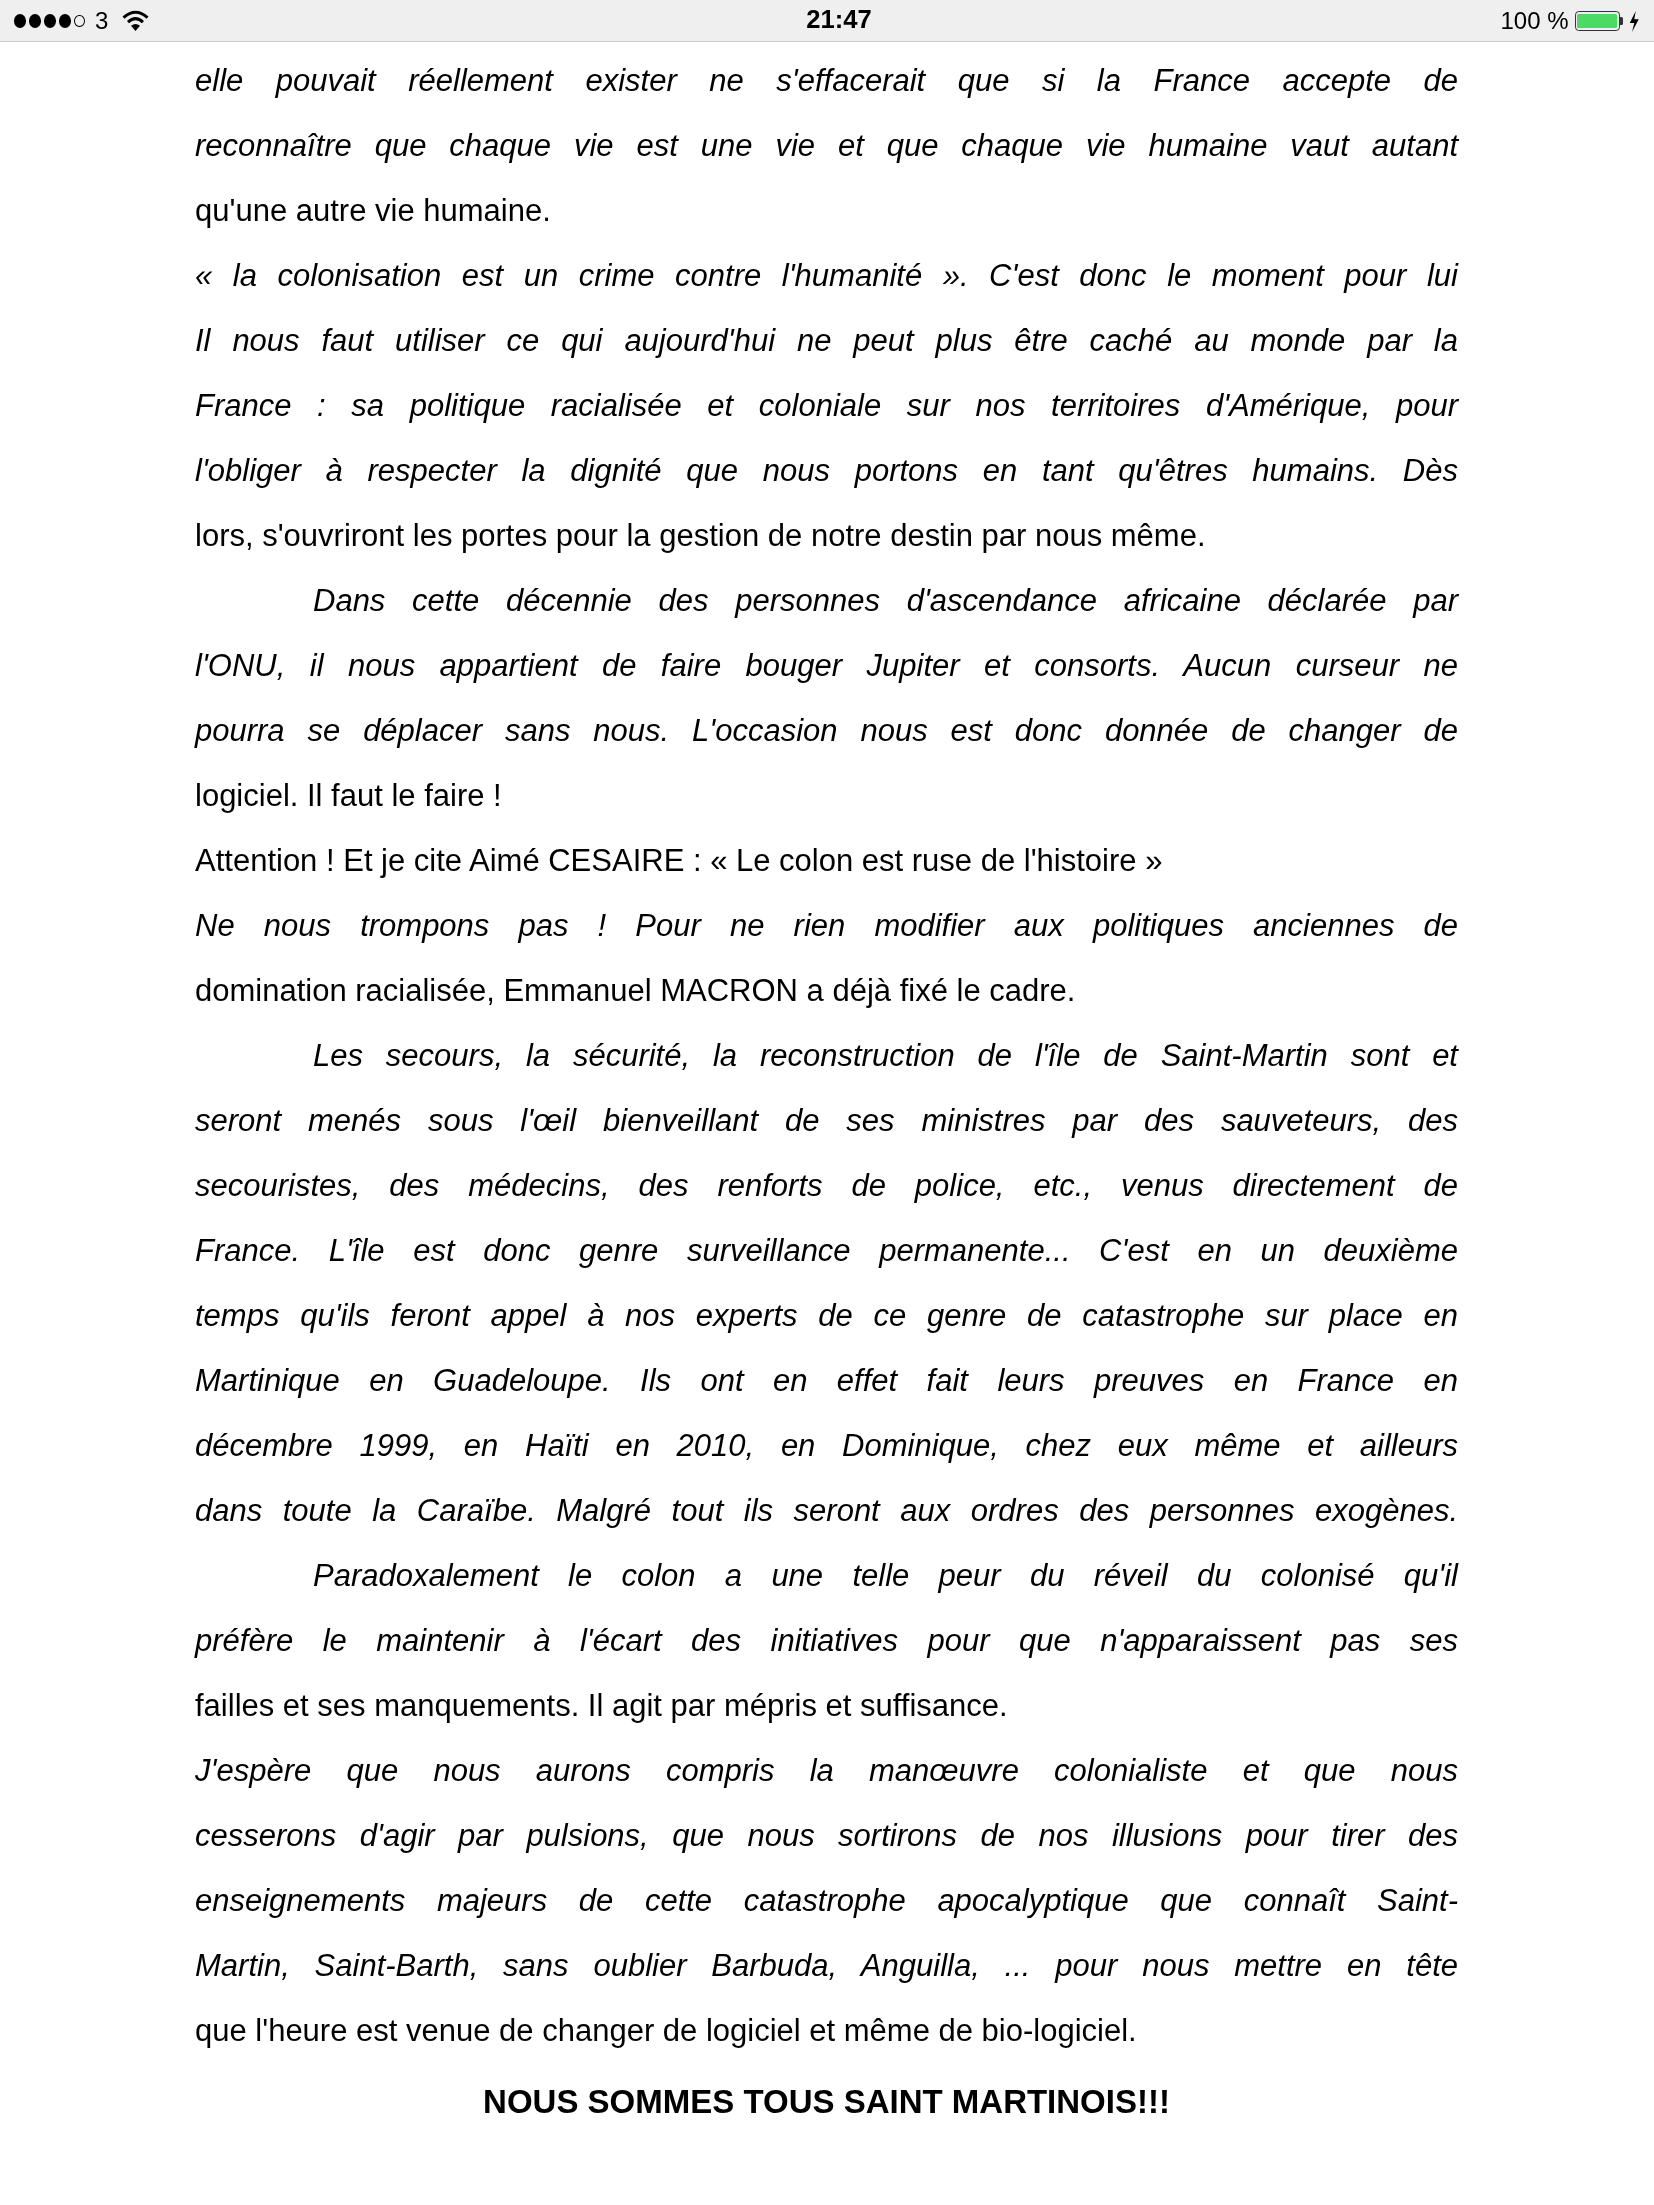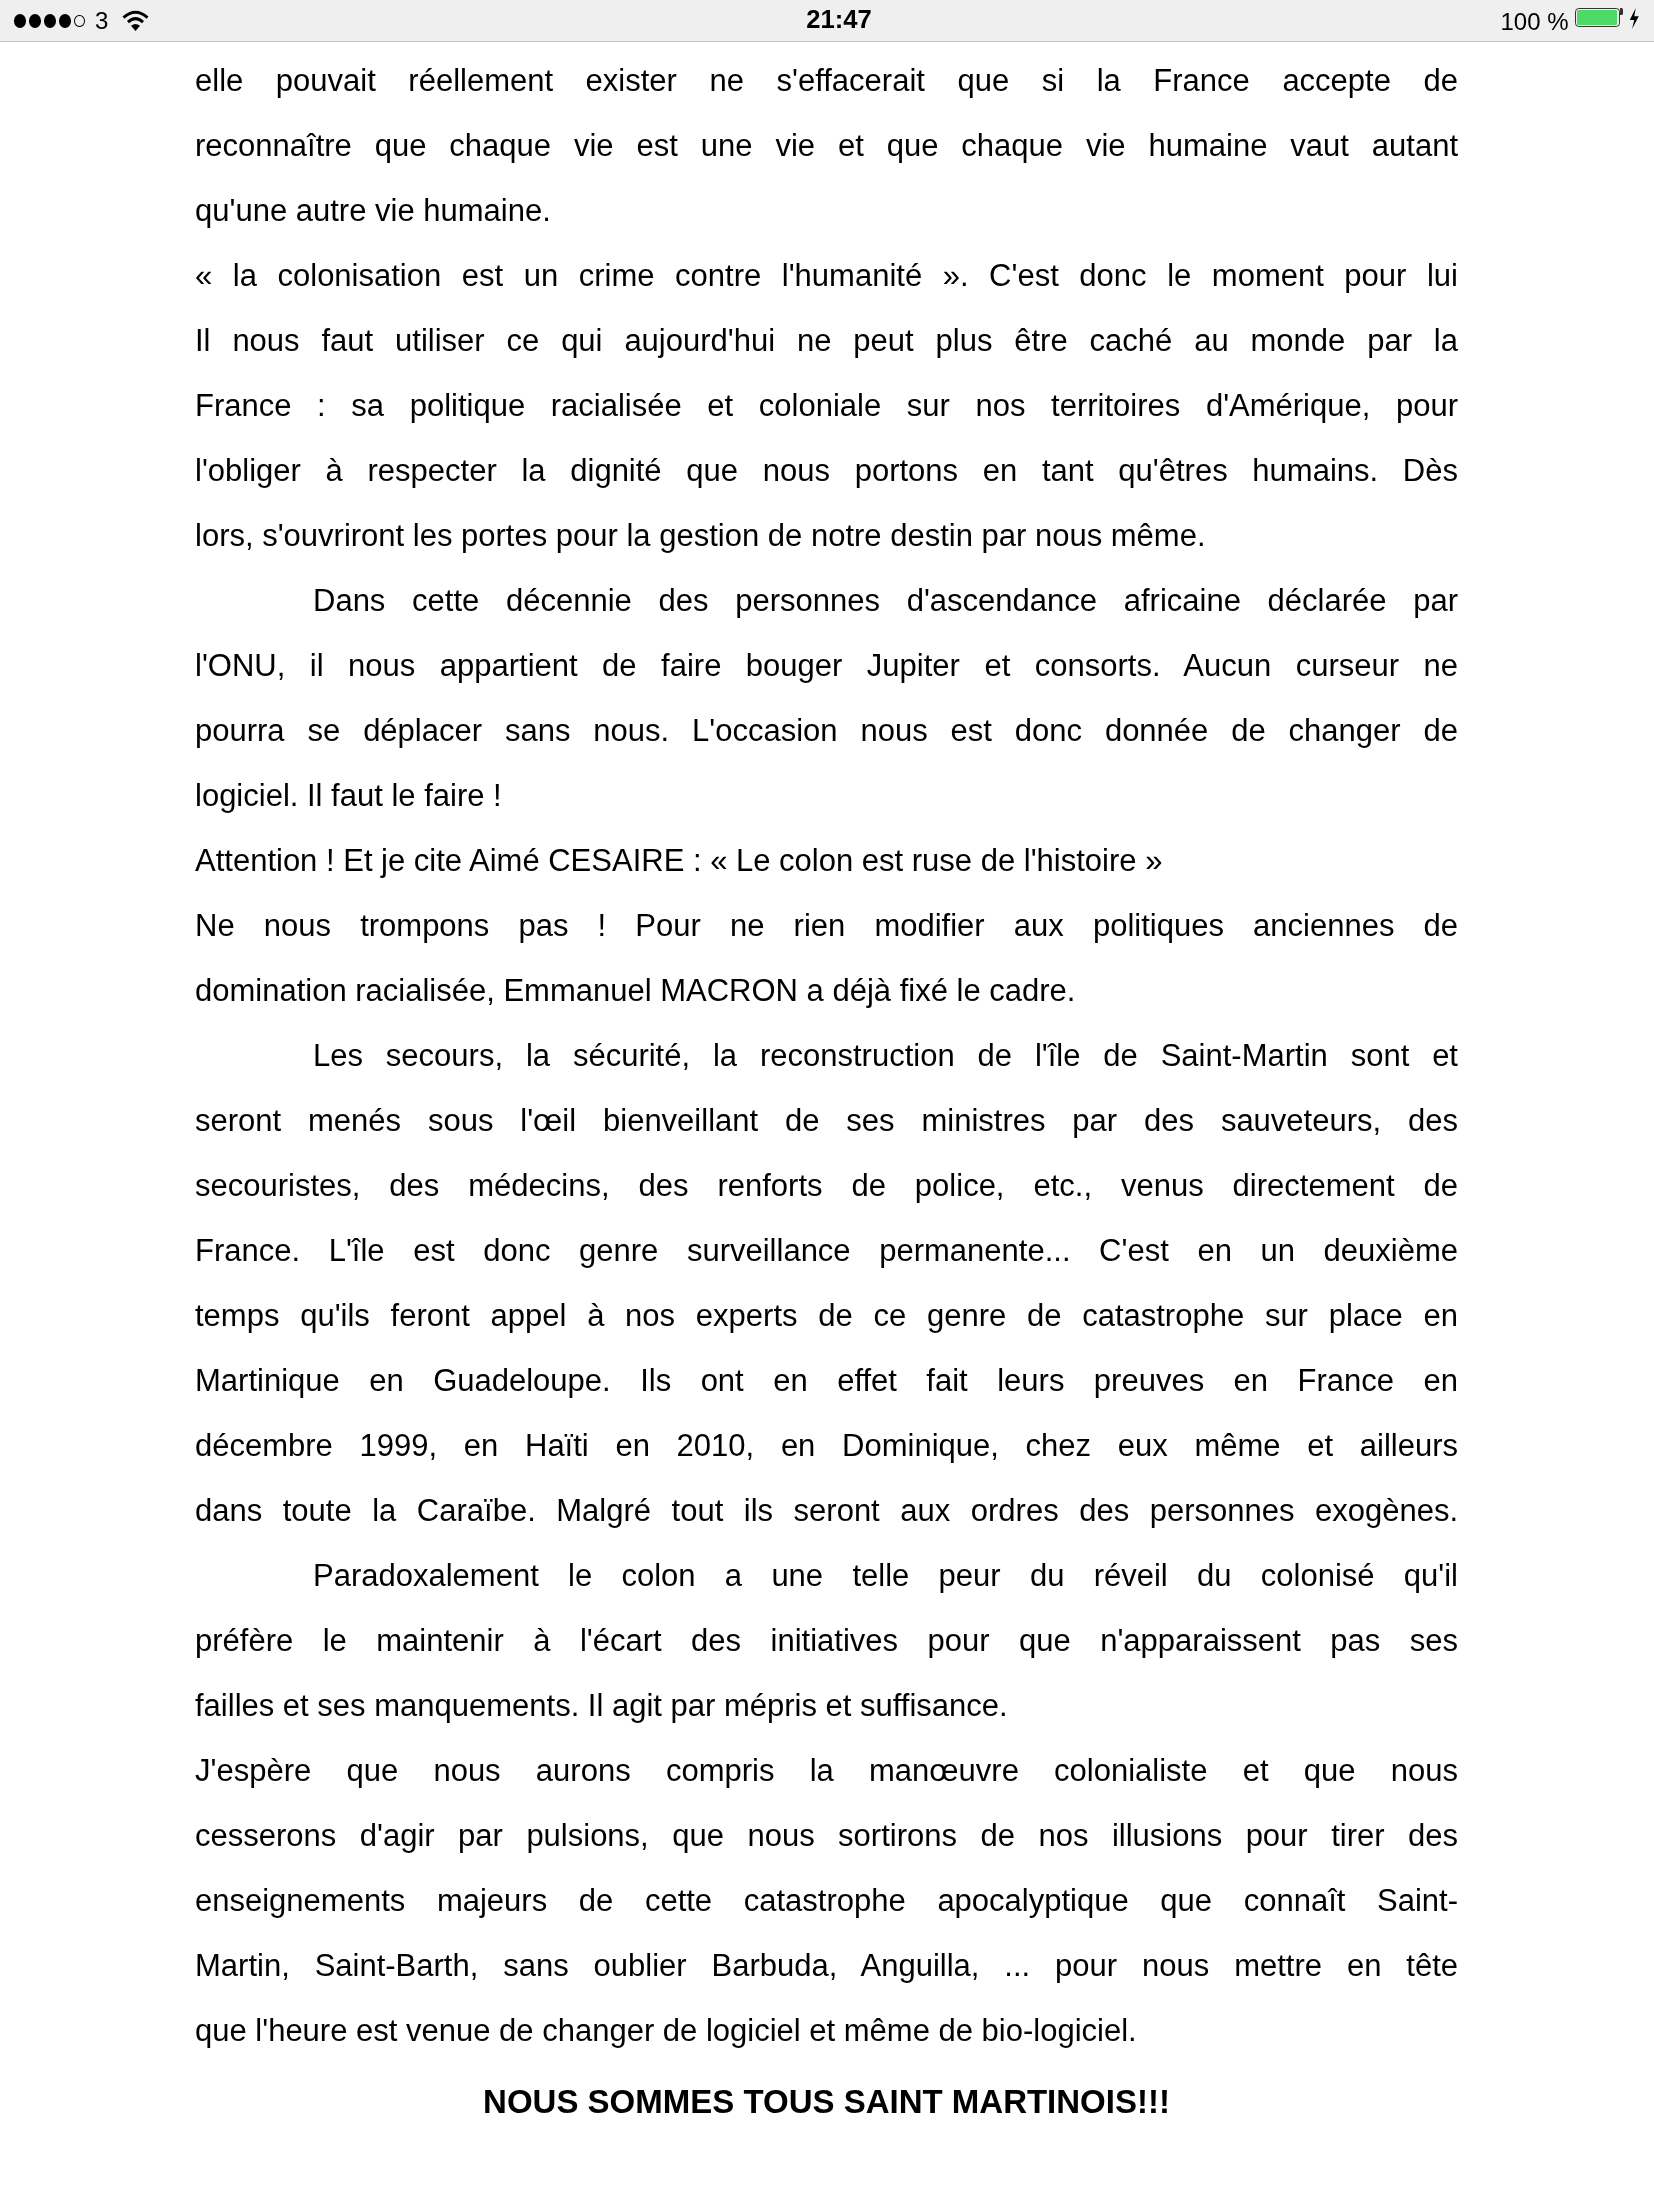--- a/index.html
+++ b/index.html
@@ -12,33 +12,33 @@
     position: absolute; left: 0; top: 0; width: 1654px; height: 41px;
     background: #efefef; border-bottom: 1.5px solid #c8c8c8;
     font-family: "Liberation Sans", sans-serif;
   }
   .sb-left { position: absolute; left: 13.5px; top: 7.5px; height: 27px; display: flex; align-items: center; }
   .dot { width: 12px; height: 13.5px; border-radius: 50%; background: #000; margin-right: 3px; }
   .dot.empty { background: transparent; border: 1.5px solid #000; width: 9px; height: 10.5px; }
   .carrier { font-size: 24px; margin-left: 7.5px; }
   .wifi { margin-left: 13.5px; width: 27px; height: 22.6px; }
   .time { position: absolute; left: 12px; width: 1654px; top: 5.3px; text-align: center; font-size: 25.6px; font-weight: bold; }
-  .sb-right { position: absolute; right: 15px; top: 7.5px; height: 27px; display: flex; align-items: flex-start; }
+  .sb-right { position: absolute; right: 15px; top: 7.5px; height: 27px; display: flex; align-items: center; }
   .batt-pct { font-size: 24px; margin-right: 6px; }
   .battery { width: 45px; height: 19.5px; border: 1.5px solid #333; border-radius: 3.8px; padding: 1.5px; box-sizing: border-box; position: relative; }
   .battery-fill { height: 100%; background: #4cd964; border-radius: 1.5px; }
   .batt-nub { width: 3px; height: 7.5px; background: #333; border-radius: 0 1.5px 1.5px 0; margin-right: 6px; }
   .bolt { width: 10.5px; height: 21px; }
 
   .page { position: absolute; left: 195px; top: 48px; width: 1263px; }
   .line {
     height: 65px; line-height: 65px; font-size: 31px; white-space: nowrap;
     overflow: visible;
   }
-  .line.just { text-align: justify; text-align-last: justify; white-space: normal; }
+  .line.just { text-align: justify; text-align-last: justify; white-space: normal; font-style: italic; }
   .line.indent { padding-left: 118px; }
   .line.final-heading {
     text-align: center; font-weight: bold; font-size: 33px; height: 65px; line-height: 65px;
     margin-top: 6px;
   }
 </style>
 </head>
 <body>
 
 <div class="statusbar">

